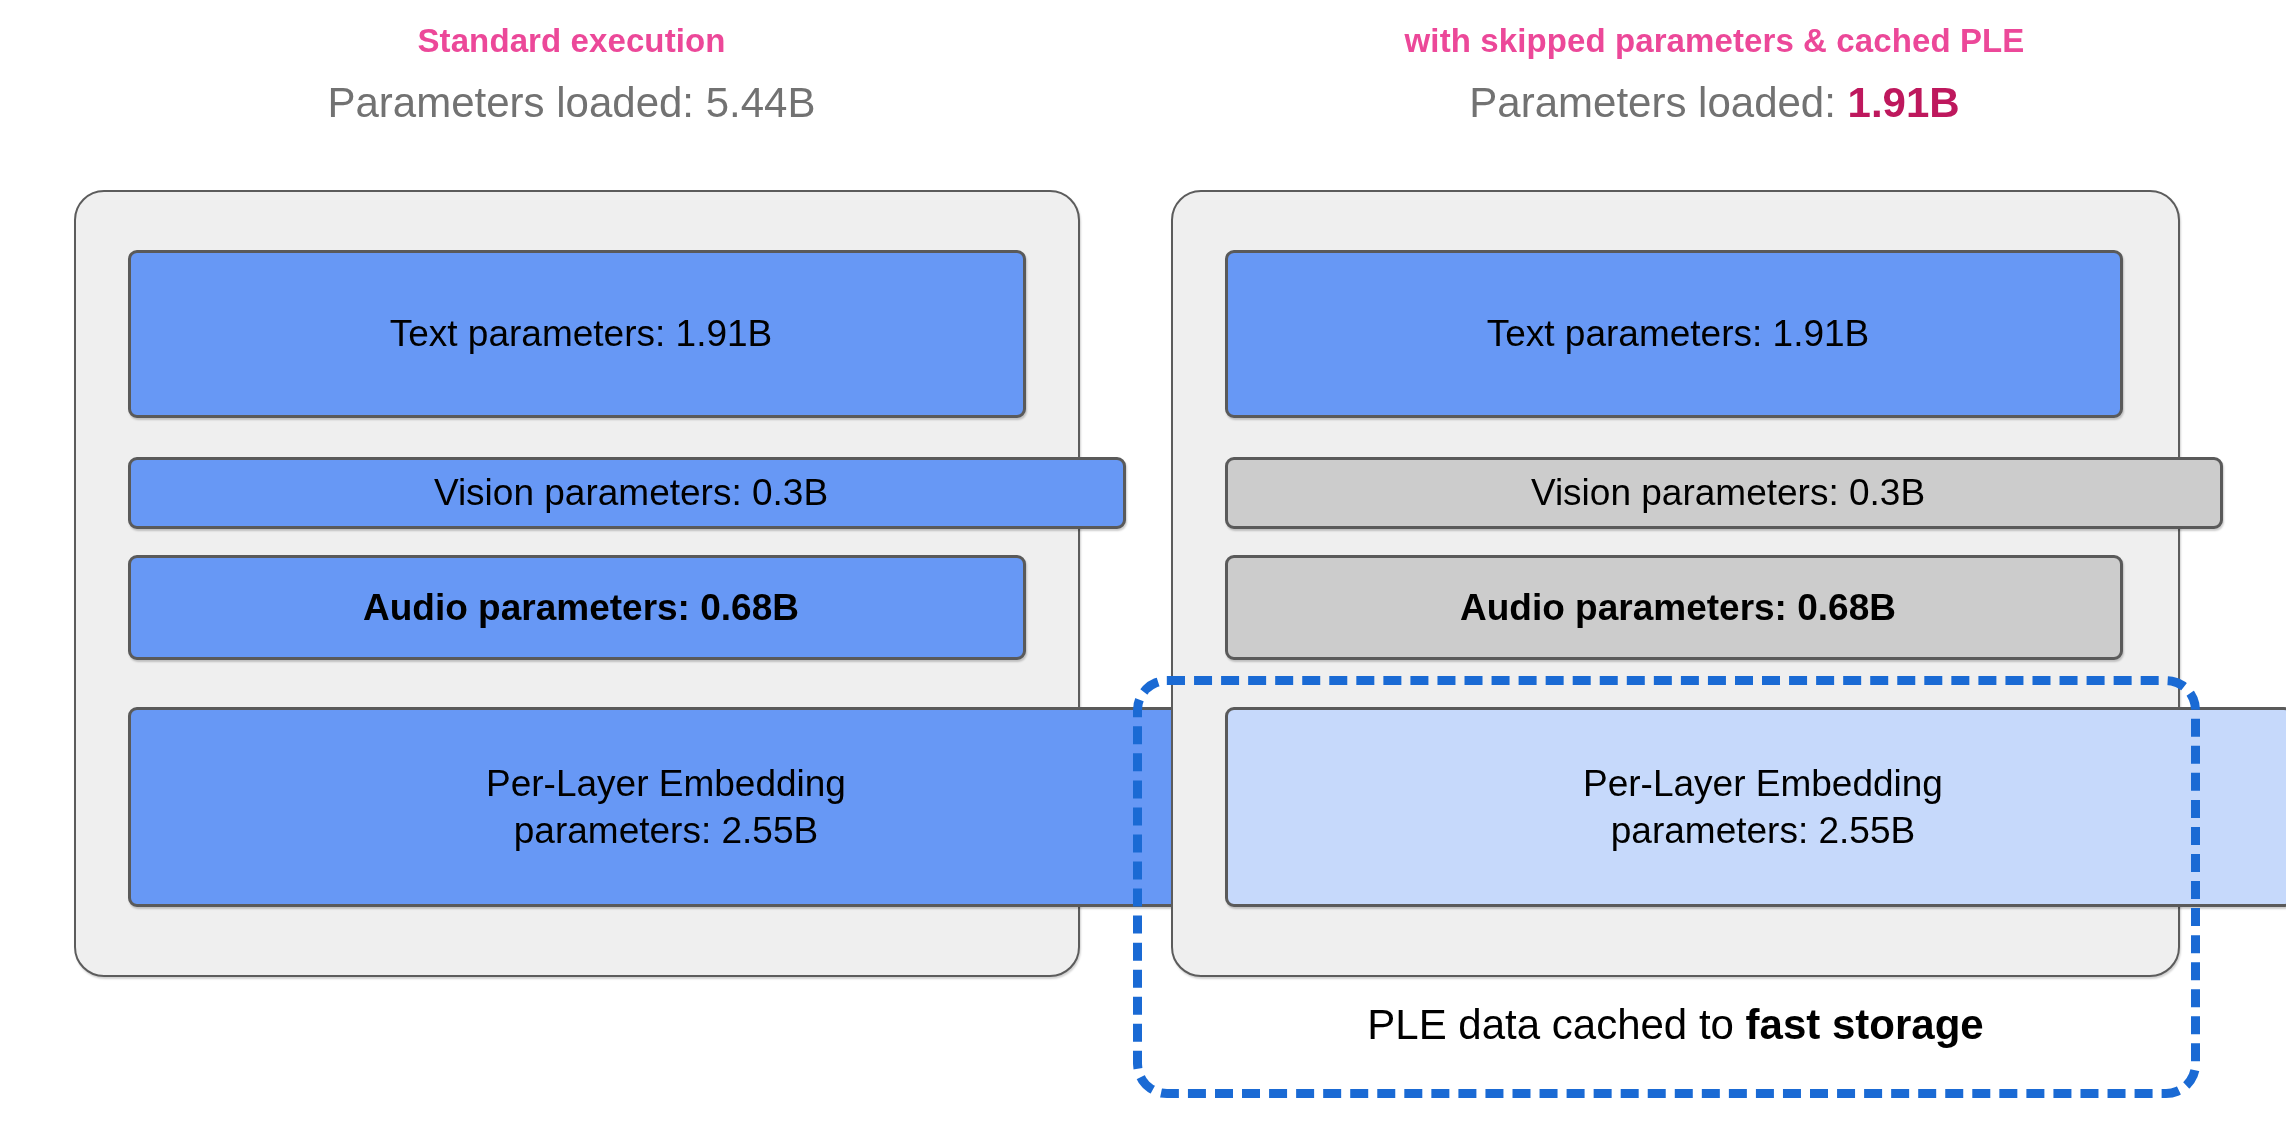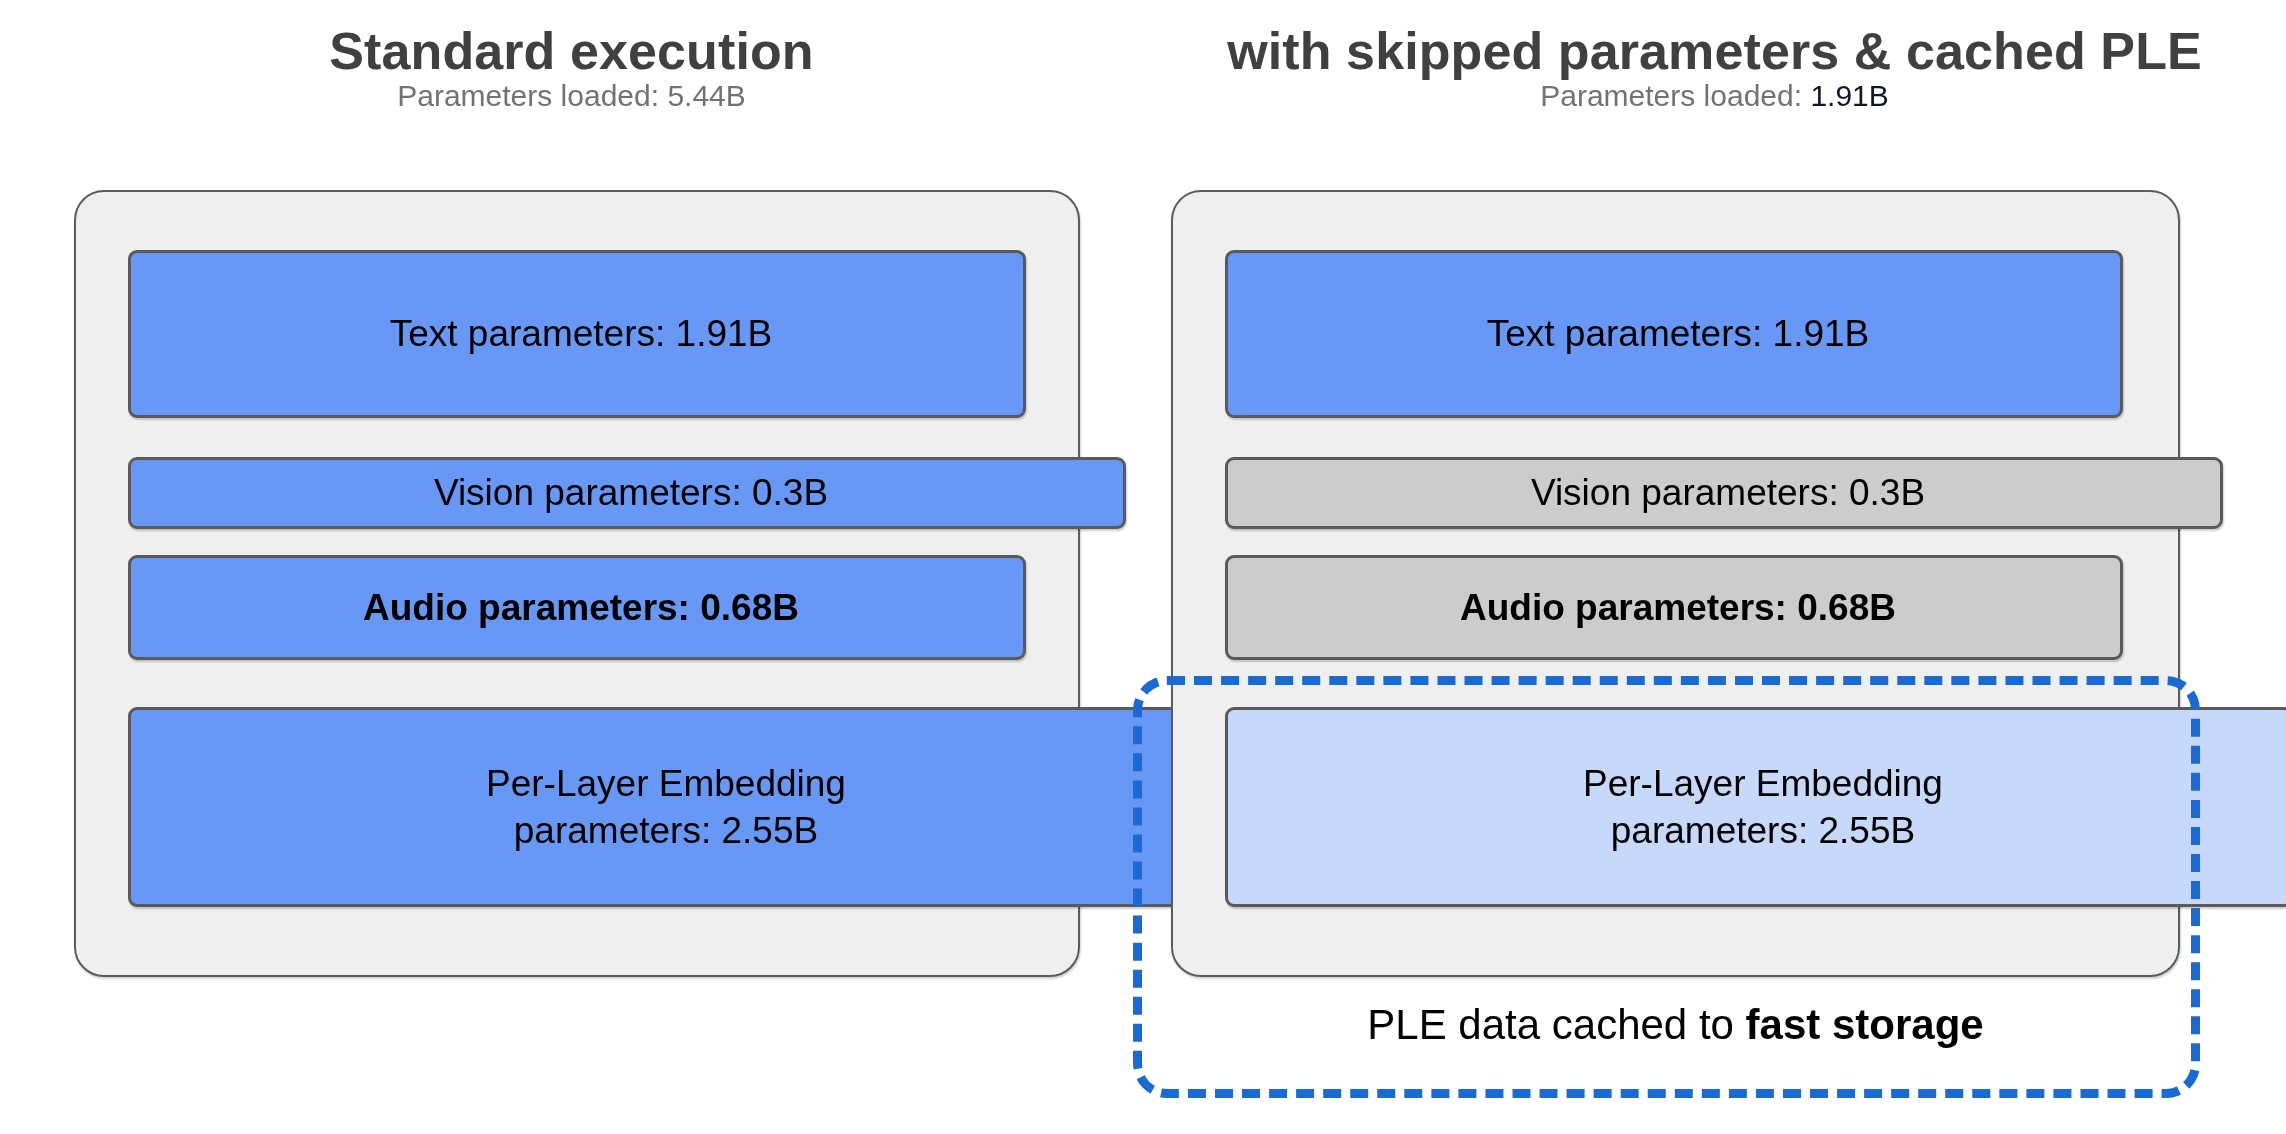--- a/index.html
+++ b/index.html
@@ -24,35 +24,35 @@
   #panel-left  { left: 0px;    width: 1143px; }
   #panel-right { left: 1143px; width: 1143px; }
 
   .panel-header {
     position: absolute;
     left: 0;
     width: 100%;
     text-align: center;
   }
   .panel-title {
-    font-size: 52px;
+    font-size: 33px;
     font-weight: bold;
-    color: #404040;
+    color: #ec4899;
     line-height: 1.15;
     letter-spacing: 0.1px;
     white-space: nowrap;
   }
   .panel-subtitle {
-    font-size: 30px;
+    font-size: 42px;
     font-weight: normal;
     color: #727272;
     line-height: 1.2;
     white-space: nowrap;
   }
-  .panel-subtitle b { font-weight: normal; color: #0f172a; }
+  .panel-subtitle b { font-weight: bold; color: #be185d; }
 
   #title-left    { top: 22px; }
   #subtitle-left { top: 78px; }
   #title-right   { top: 22px; }
   #subtitle-right{ top: 78px; }
 
   
   .card {
     position: absolute;
     background: #efefef;

